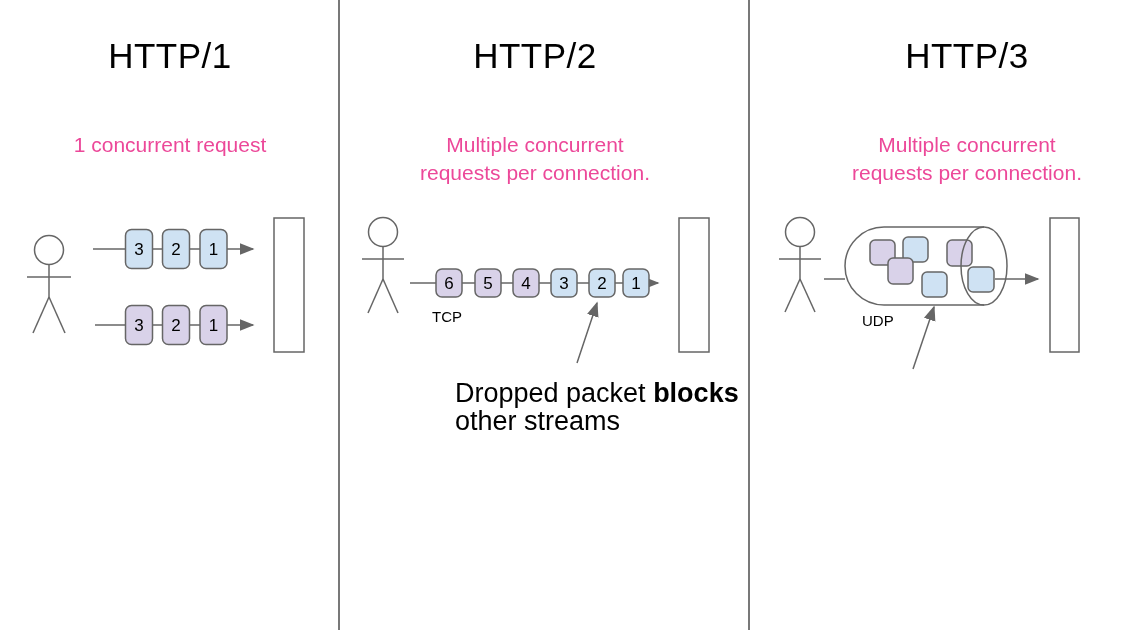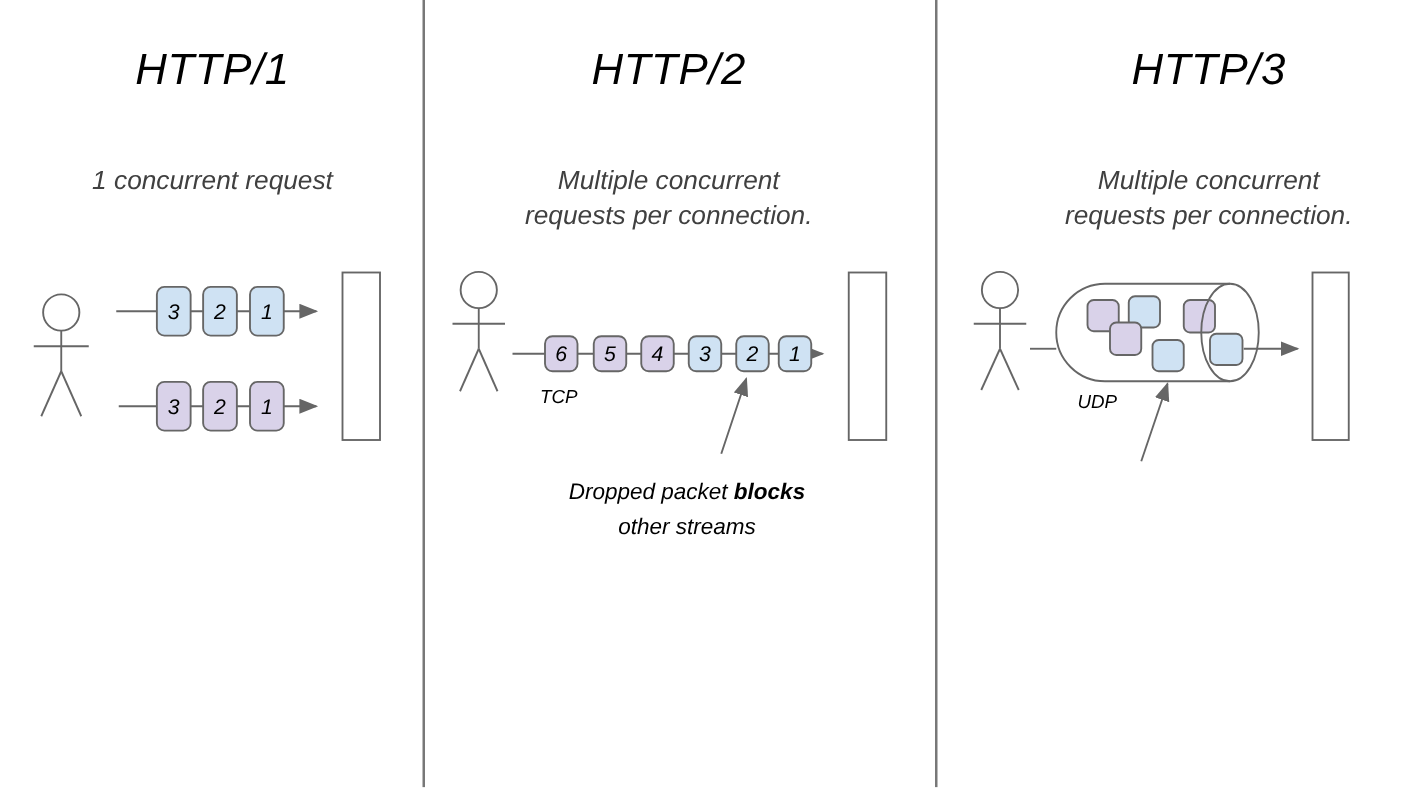--- a/index.html
+++ b/index.html
@@ -1,37 +1,37 @@
 <!DOCTYPE html>
 <html><head>
 <meta charset="utf-8">
 <style>
   html,body{margin:0;padding:0;background:#fff;}
   #stage{
     position:relative;width:1122px;height:630px;background:#fff;
     font-family:"Liberation Sans",sans-serif;color:#111;overflow:hidden;
   }
-  .panel{position:absolute;top:0;height:630px;font-style:italic;}
+  .panel{position:absolute;top:0;height:630px;}
   #panel-1{left:0;width:340px;}
   #panel-2{left:340px;width:390px;}
   #panel-3{left:748px;width:438px;}
   .divider{position:absolute;top:0;width:2px;height:630px;background:#787878;}
   #divider-1{left:338px;}
   #divider-2{left:748px;}
   .panel-title{
     position:absolute;top:36px;left:0;width:100%;text-align:center;
     font-size:35px;line-height:40px;color:#000;letter-spacing:.5px;
   }
   .panel-desc{
     position:absolute;top:131px;left:0;width:100%;text-align:center;
-    font-size:21px;line-height:28px;color:#404040;
+    font-size:21px;line-height:28px;color:#ec4899;
   }
   .diagram{position:absolute;top:200px;left:0;}
   .caption{
-    position:absolute;font-size:18px;line-height:28px;color:#000;text-align:center;
+    position:absolute;font-size:27px;line-height:28px;color:#000;text-align:left;
     white-space:nowrap;
   }
   #panel-2 .caption{left:115px;top:379px;}
   #panel-3 .caption{left:80px;top:386px;}
   
   .stroke{stroke:#666;stroke-width:1.5;fill:none;}
   .pkt{stroke:#666;stroke-width:1.5;}
   .pkt-blue{fill:#cfe2f3;}
   .pkt-purple{fill:#d9d2e9;}
   .server{fill:#fff;stroke:#666;stroke-width:1.5;}

